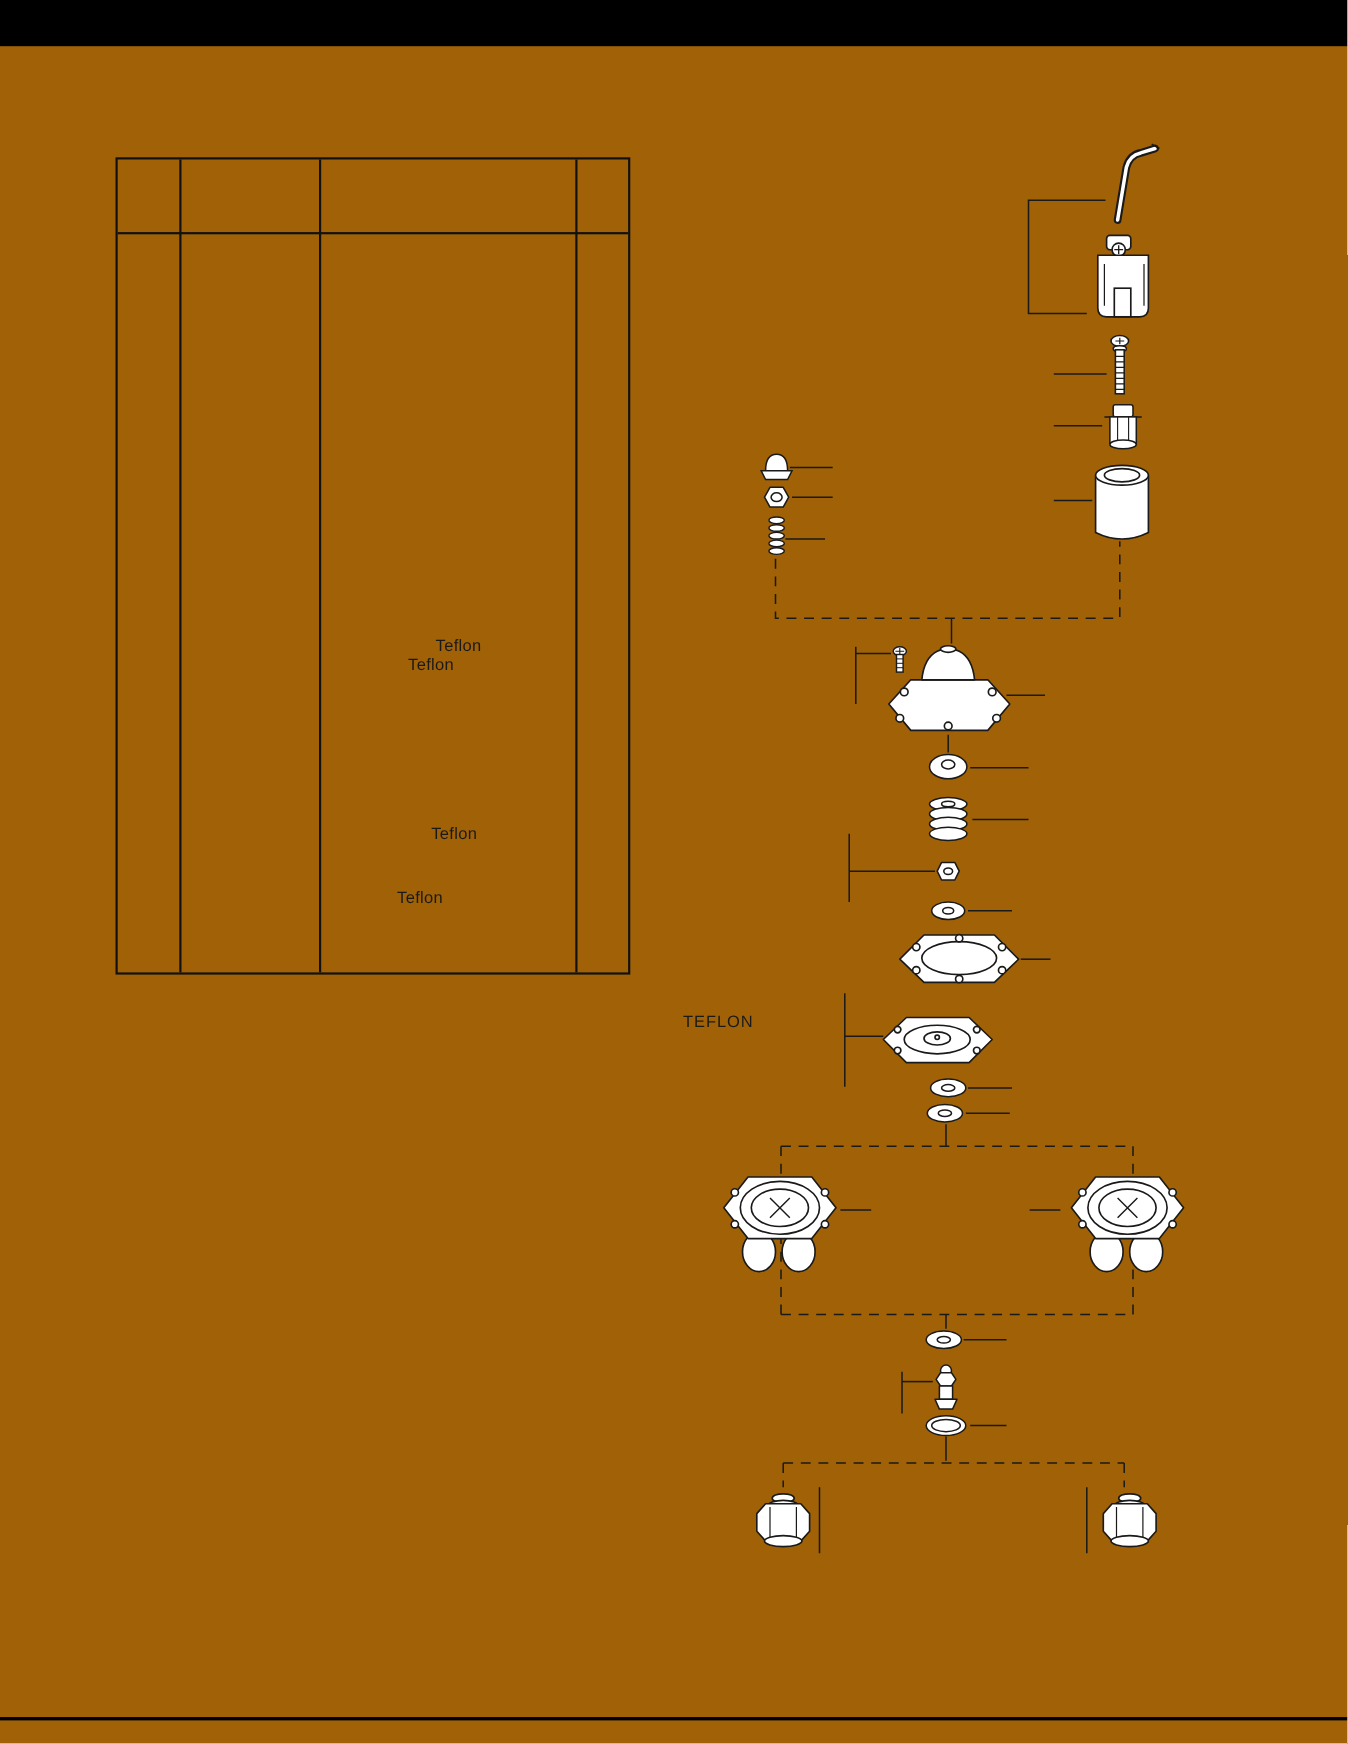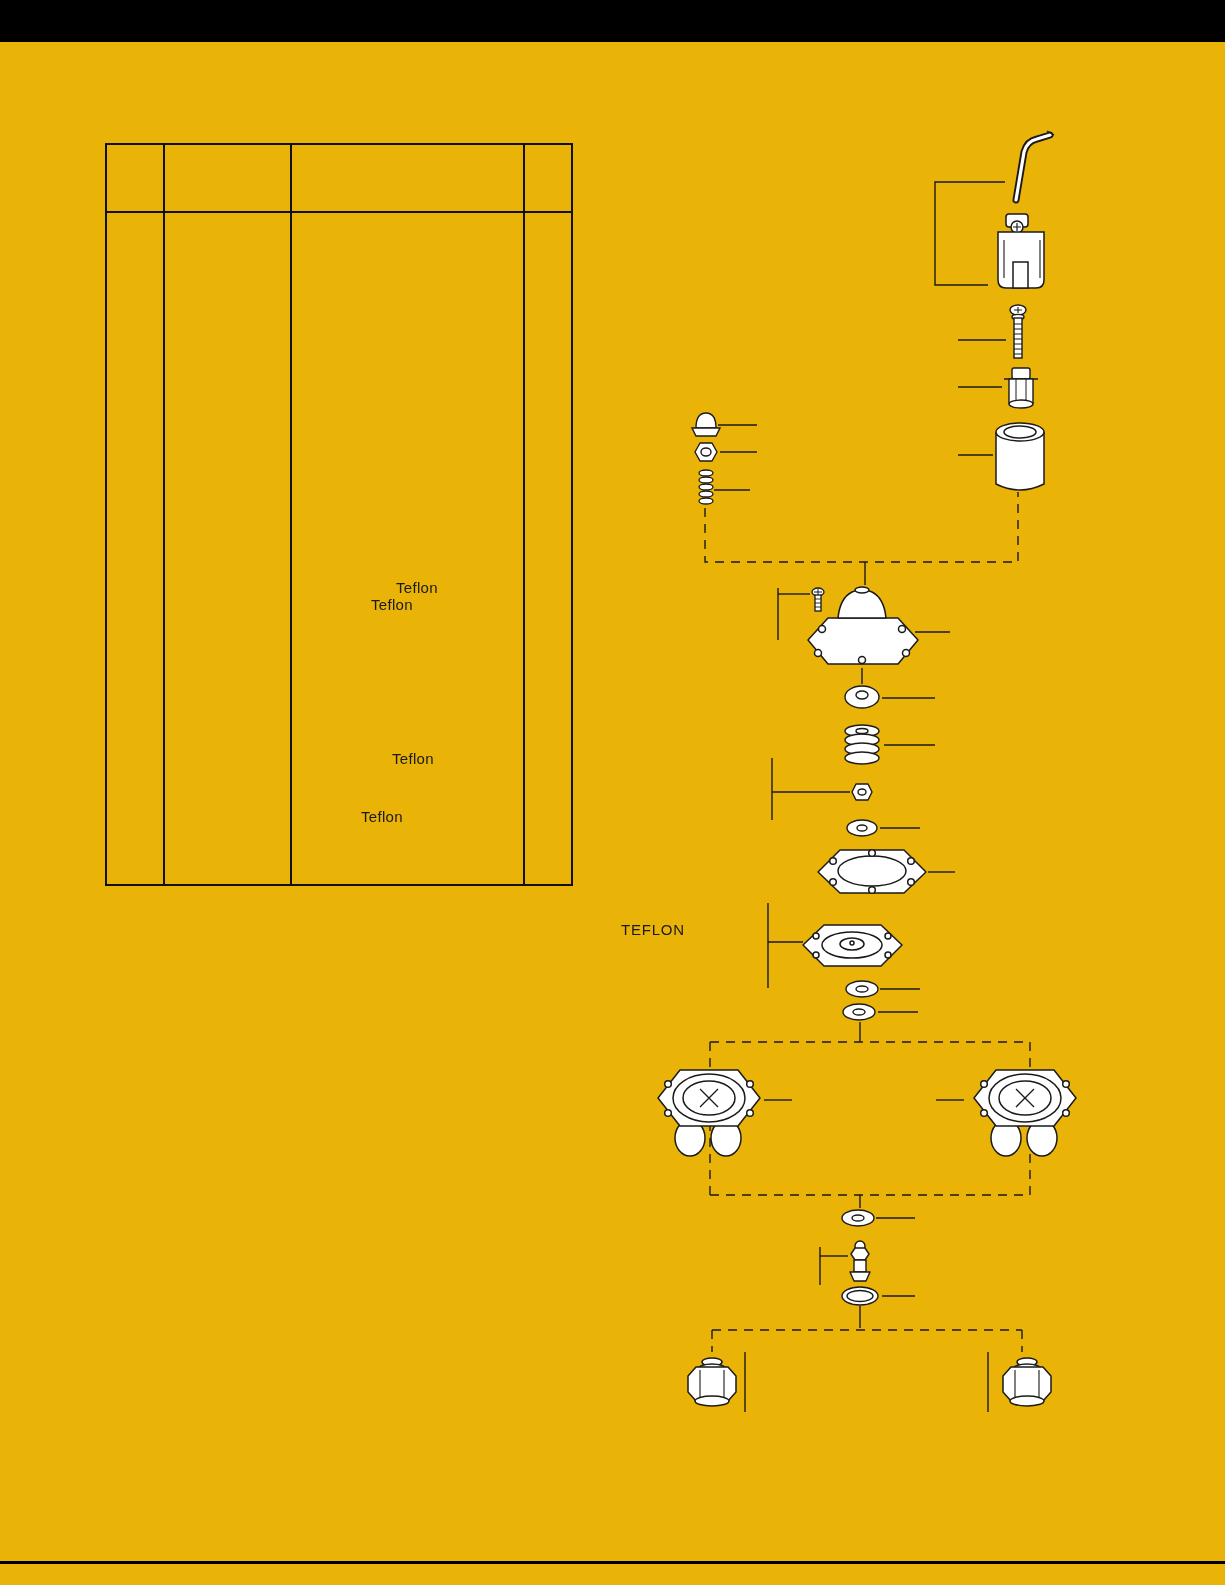--- a/index.html
+++ b/index.html
@@ -1,19 +1,19 @@
 <!DOCTYPE html>
 <html><head>
 <meta charset="utf-8">
 <style>
   html,body{margin:0;padding:0;background:#ffffff;}
   .page{
     position:relative;
     width:1225px;height:1585px;
-    background:#eab308;
+    background:#a16207;
     font-family:"Liberation Sans", sans-serif;
     overflow:hidden;
   }
   .scan-bar-top{
     position:absolute;left:0;top:0;width:1225px;height:42px;background:#000;
   }
   .scan-line-bottom{
     position:absolute;left:0;top:1561px;width:1225px;height:3px;background:#000;
   }
   

